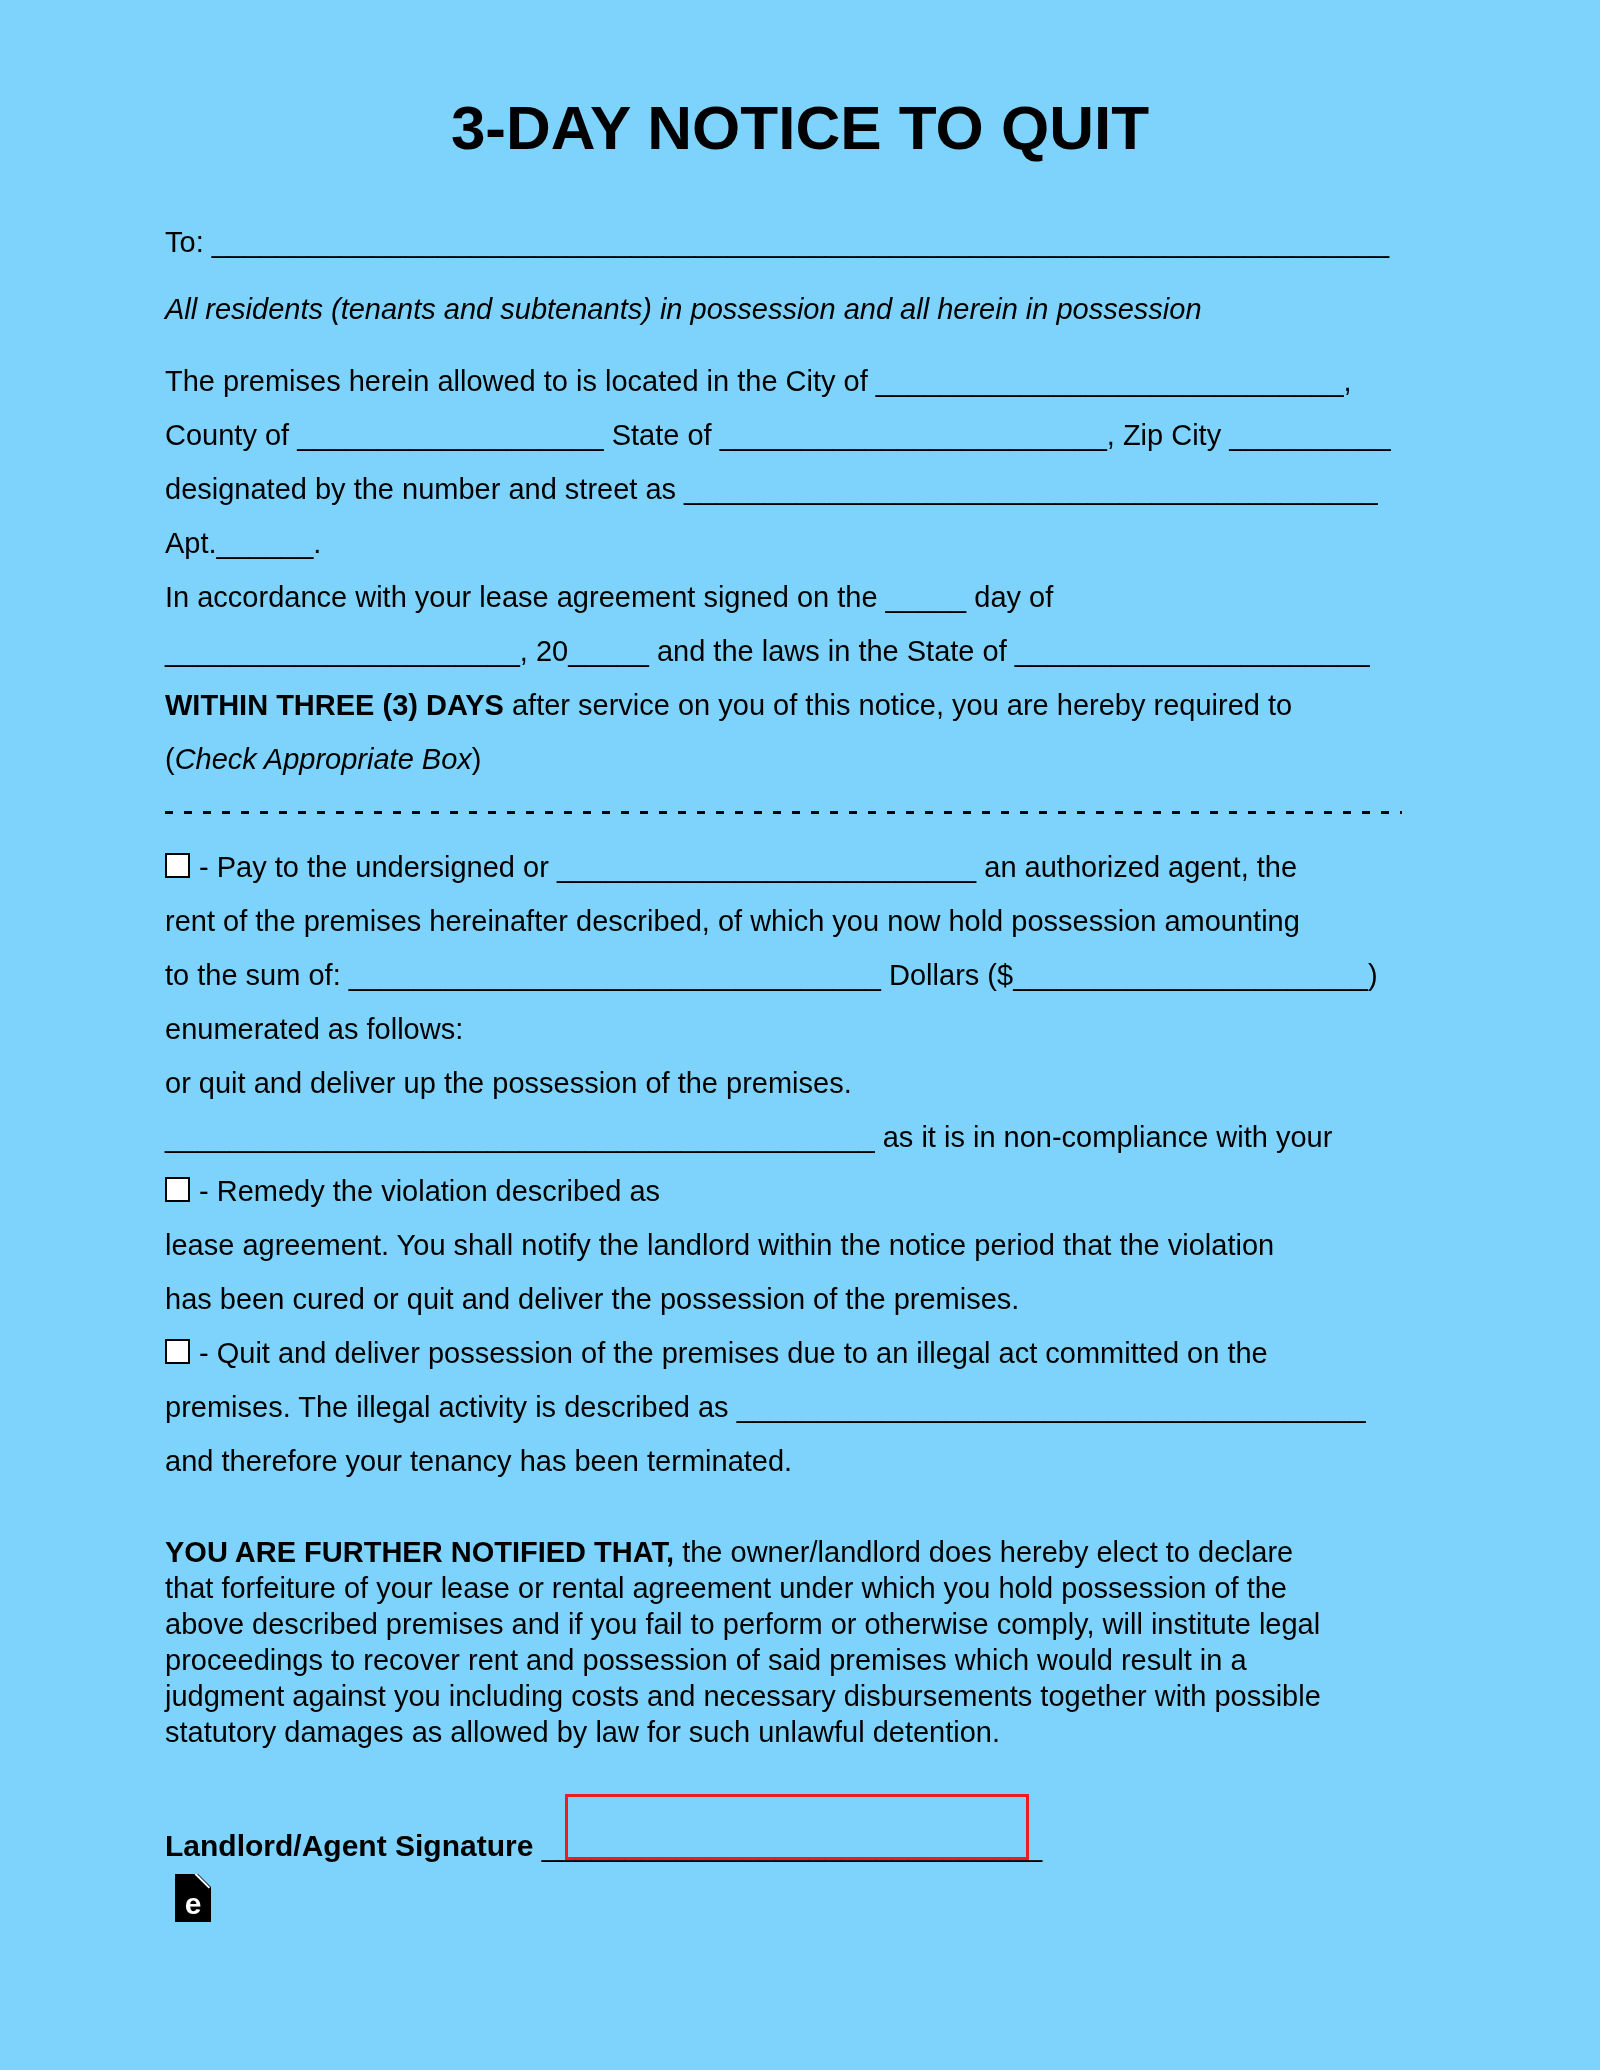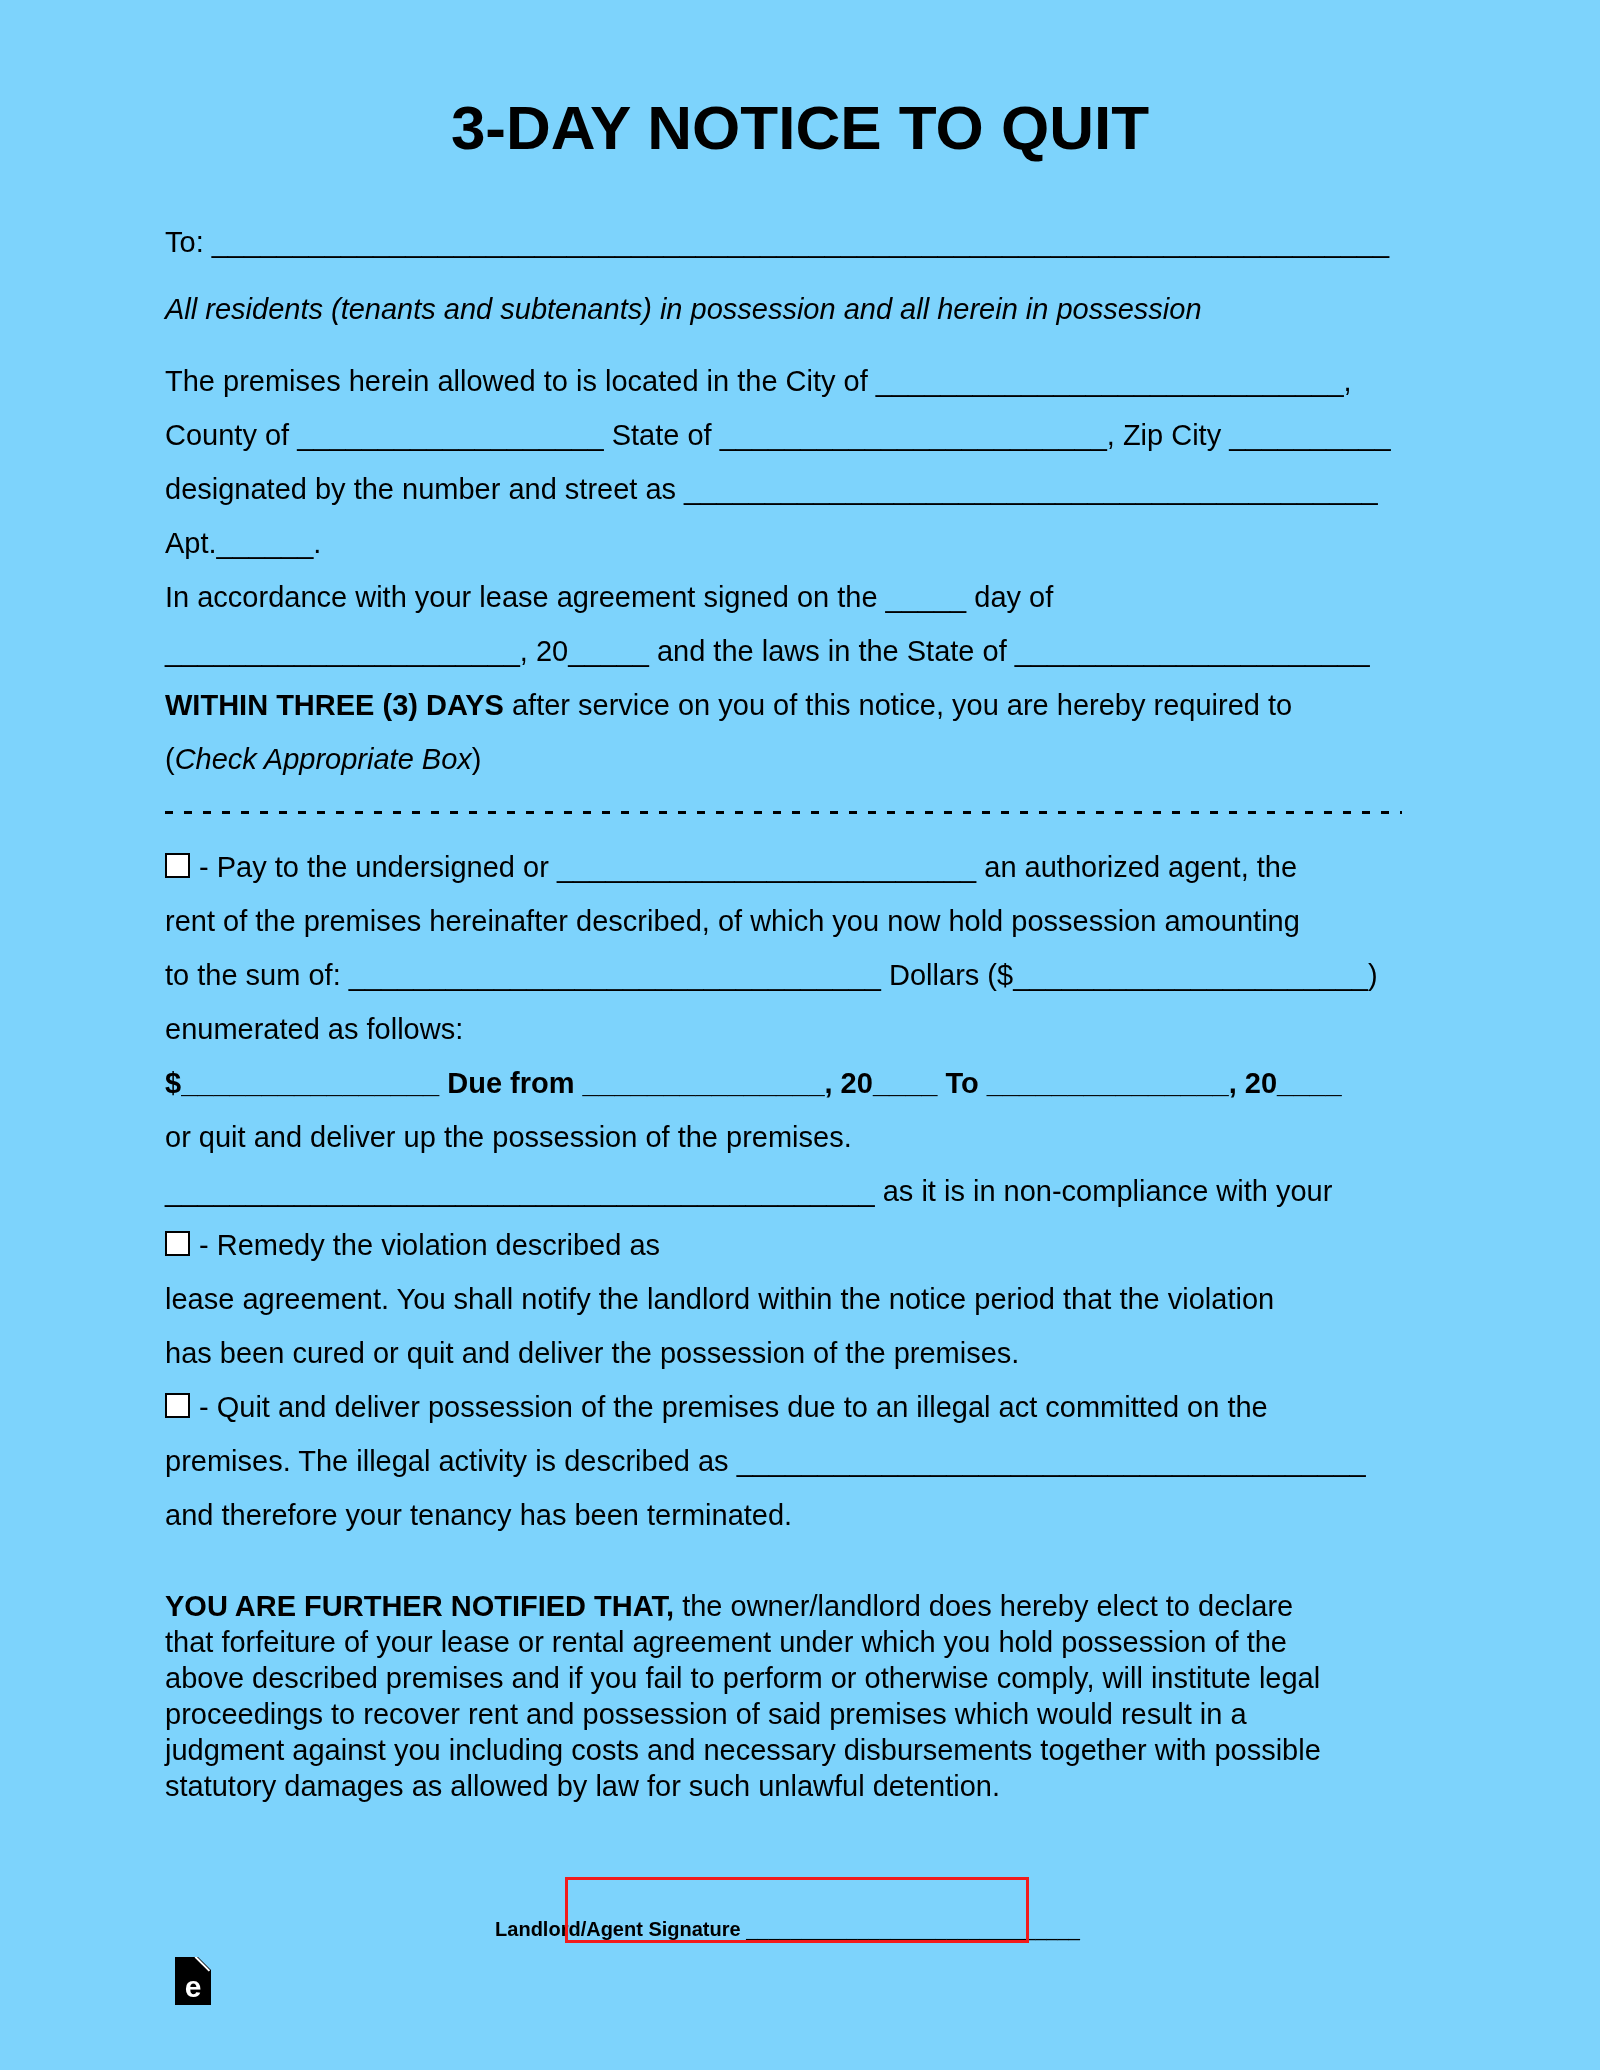--- a/index.html
+++ b/index.html
@@ -49,25 +49,24 @@
     position:relative;
     top:25px;
     height:3px;
     width:1237px;
     background:repeating-linear-gradient(to right,#000 0 8px,transparent 8px 19px);
   }
   .further-block { margin-top:46px; }
   .further-block .row { line-height:36px; }
   .sig-row {
     position:relative;
-    margin-top:107px;
+    margin-top:78px;
     line-height:36px;
-    font-size:20px;
+    font-size:30px;
     white-space:nowrap;
-    text-align:center;
   }
   .sig-highlight {
     position:absolute;
     left:400px;
     top:-34px;
     width:458px;
     height:60px;
     border:3px solid #f11b1b;
     background:transparent;
   }
@@ -122,21 +121,20 @@
     <div class="row"><span>(</span><span class="i">Check Appropriate Box</span><span>)</span></div>
 
     <div class="row dashed-row">
         <div class="dash-line"></div>
       </div>
 
     <div class="row"><span class="checkbox"></span><span>- Pay to the undersigned or __________________________ an authorized agent, the</span></div>
     <div class="row">rent of the premises hereinafter described, of which you now hold possession amounting</div>
     <div class="row">to the sum of: _________________________________ Dollars ($______________________)</div>
     <div class="row">enumerated as follows:</div>
-    <div class="row b">$________________ Due from _______________, 20____ To _______________, 20____</div>
     <div class="row">or quit and deliver up the possession of the premises.</div>
 
     <div class="row">____________________________________________ as it is in non-compliance with your</div>
     <div class="row"><span class="checkbox"></span><span>- Remedy the violation described as</span></div>
     <div class="row">lease agreement. You shall notify the landlord within the notice period that the violation</div>
     <div class="row">has been cured or quit and deliver the possession of the premises.</div>
 
     <div class="row"><span class="checkbox"></span><span>- Quit and deliver possession of the premises due to an illegal act committed on the</span></div>
     <div class="row">premises. The illegal activity is described as _______________________________________</div>
     <div class="row">and therefore your tenancy has been terminated.</div>

